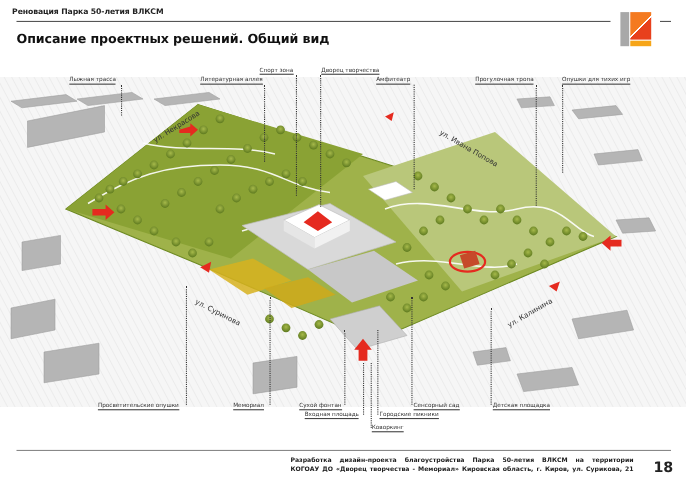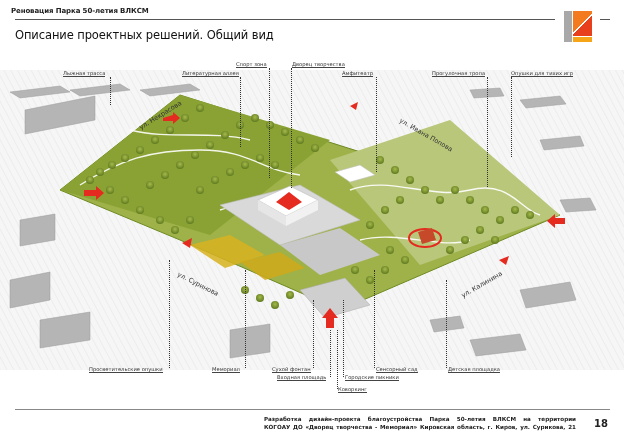--- a/index.html
+++ b/index.html
@@ -8,32 +8,32 @@
 
   .header-title { position: absolute; left: 11px; top: 7px; font-size: 7px; font-weight: bold; color: #222; letter-spacing: -0.1px; }
   .header-line { position: absolute; left: 15px; top: 19px; width: 540px; height: 1px; background: #555; }
   .header-line-right { position: absolute; left: 600px; top: 19px; width: 10px; height: 1px; background: #555; }
 
   .logo { position: absolute; left: 564px; top: 11px; width: 28px; height: 31px; }
   .logo .gray { position: absolute; left: 0; top: 0; width: 8px; height: 31px; background: #a8a8a8; }
   .logo .orange { position: absolute; left: 9px; top: 0; width: 19px; height: 25px; background: linear-gradient(135deg, #f47a20 0%, #f47a20 49%, #ffffff 49%, #ffffff 53%, #e8401c 53%, #e8401c 100%); }
   .logo .yellow { position: absolute; left: 9px; top: 26px; width: 19px; height: 5px; background: #f6a518; }
 
-  .page-title { position: absolute; left: 15px; top: 28px; font-size: 11.5px; font-weight: normal; color: #111; letter-spacing: -0.1px; }
+  .page-title { position: absolute; left: 15px; top: 28px; font-size: 11.5px; font-weight: bold; color: #111; letter-spacing: -0.1px; }
 
   .map { position: absolute; left: 0; top: 70px; width: 624px; height: 300px; }
 
   .label { position: absolute; font-size: 5.2px; color: #333; white-space: nowrap; border-bottom: 0.6px solid #444; line-height: 6px; }
   .leader { position: absolute; width: 0; border-left: 1px dotted #333; }
 
   .street { position: absolute; font-size: 6.5px; color: #333; white-space: nowrap; transform-origin: left center; }
 
   .footer-line { position: absolute; left: 15px; top: 409px; width: 595px; height: 1px; background: #888; }
   .footer-text { position: absolute; left: 264px; top: 416px; width: 312px; font-size: 5.6px; font-weight: bold; color: #222; line-height: 7.5px; text-align: justify; text-align-last: justify; }
-  .page-number { position: absolute; left: 594px; top: 418px; font-size: 10px; font-weight: bold; color: #222; text-align: center; }
+  .page-number { position: absolute; left: 594px; top: 418px; font-size: 13px; font-weight: bold; color: #222; text-align: center; }
 </style>
 </head>
 <body>
 
 <div class="header-title">Реновация Парка 50-летия ВЛКСМ</div>
 <div class="header-line"></div>
 <div class="header-line-right"></div>
 
 <div class="logo">
   <div class="gray"></div>

